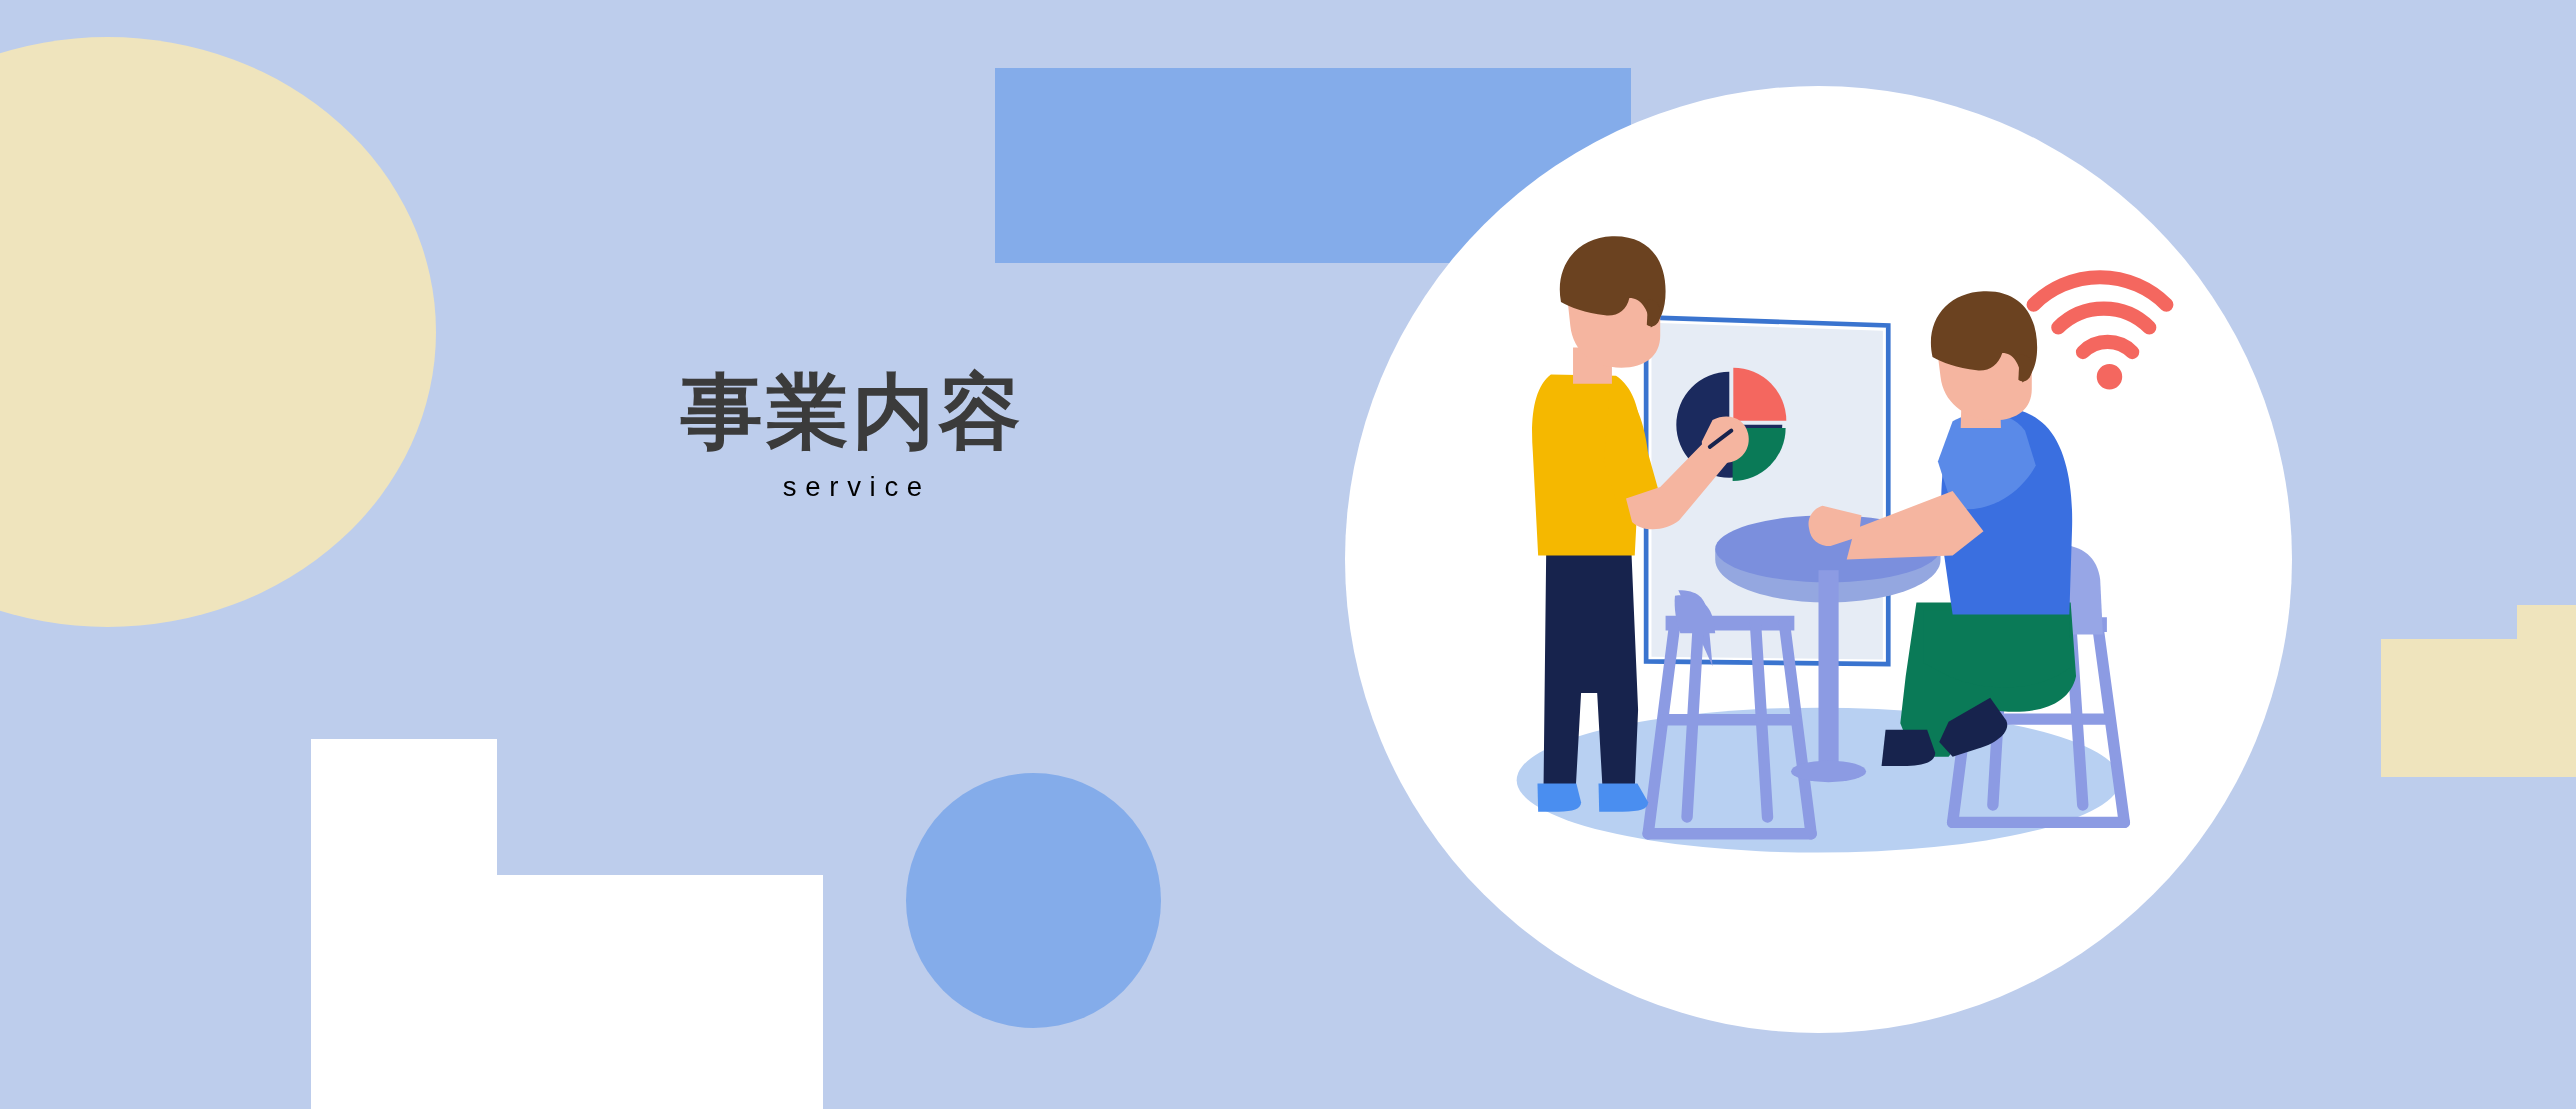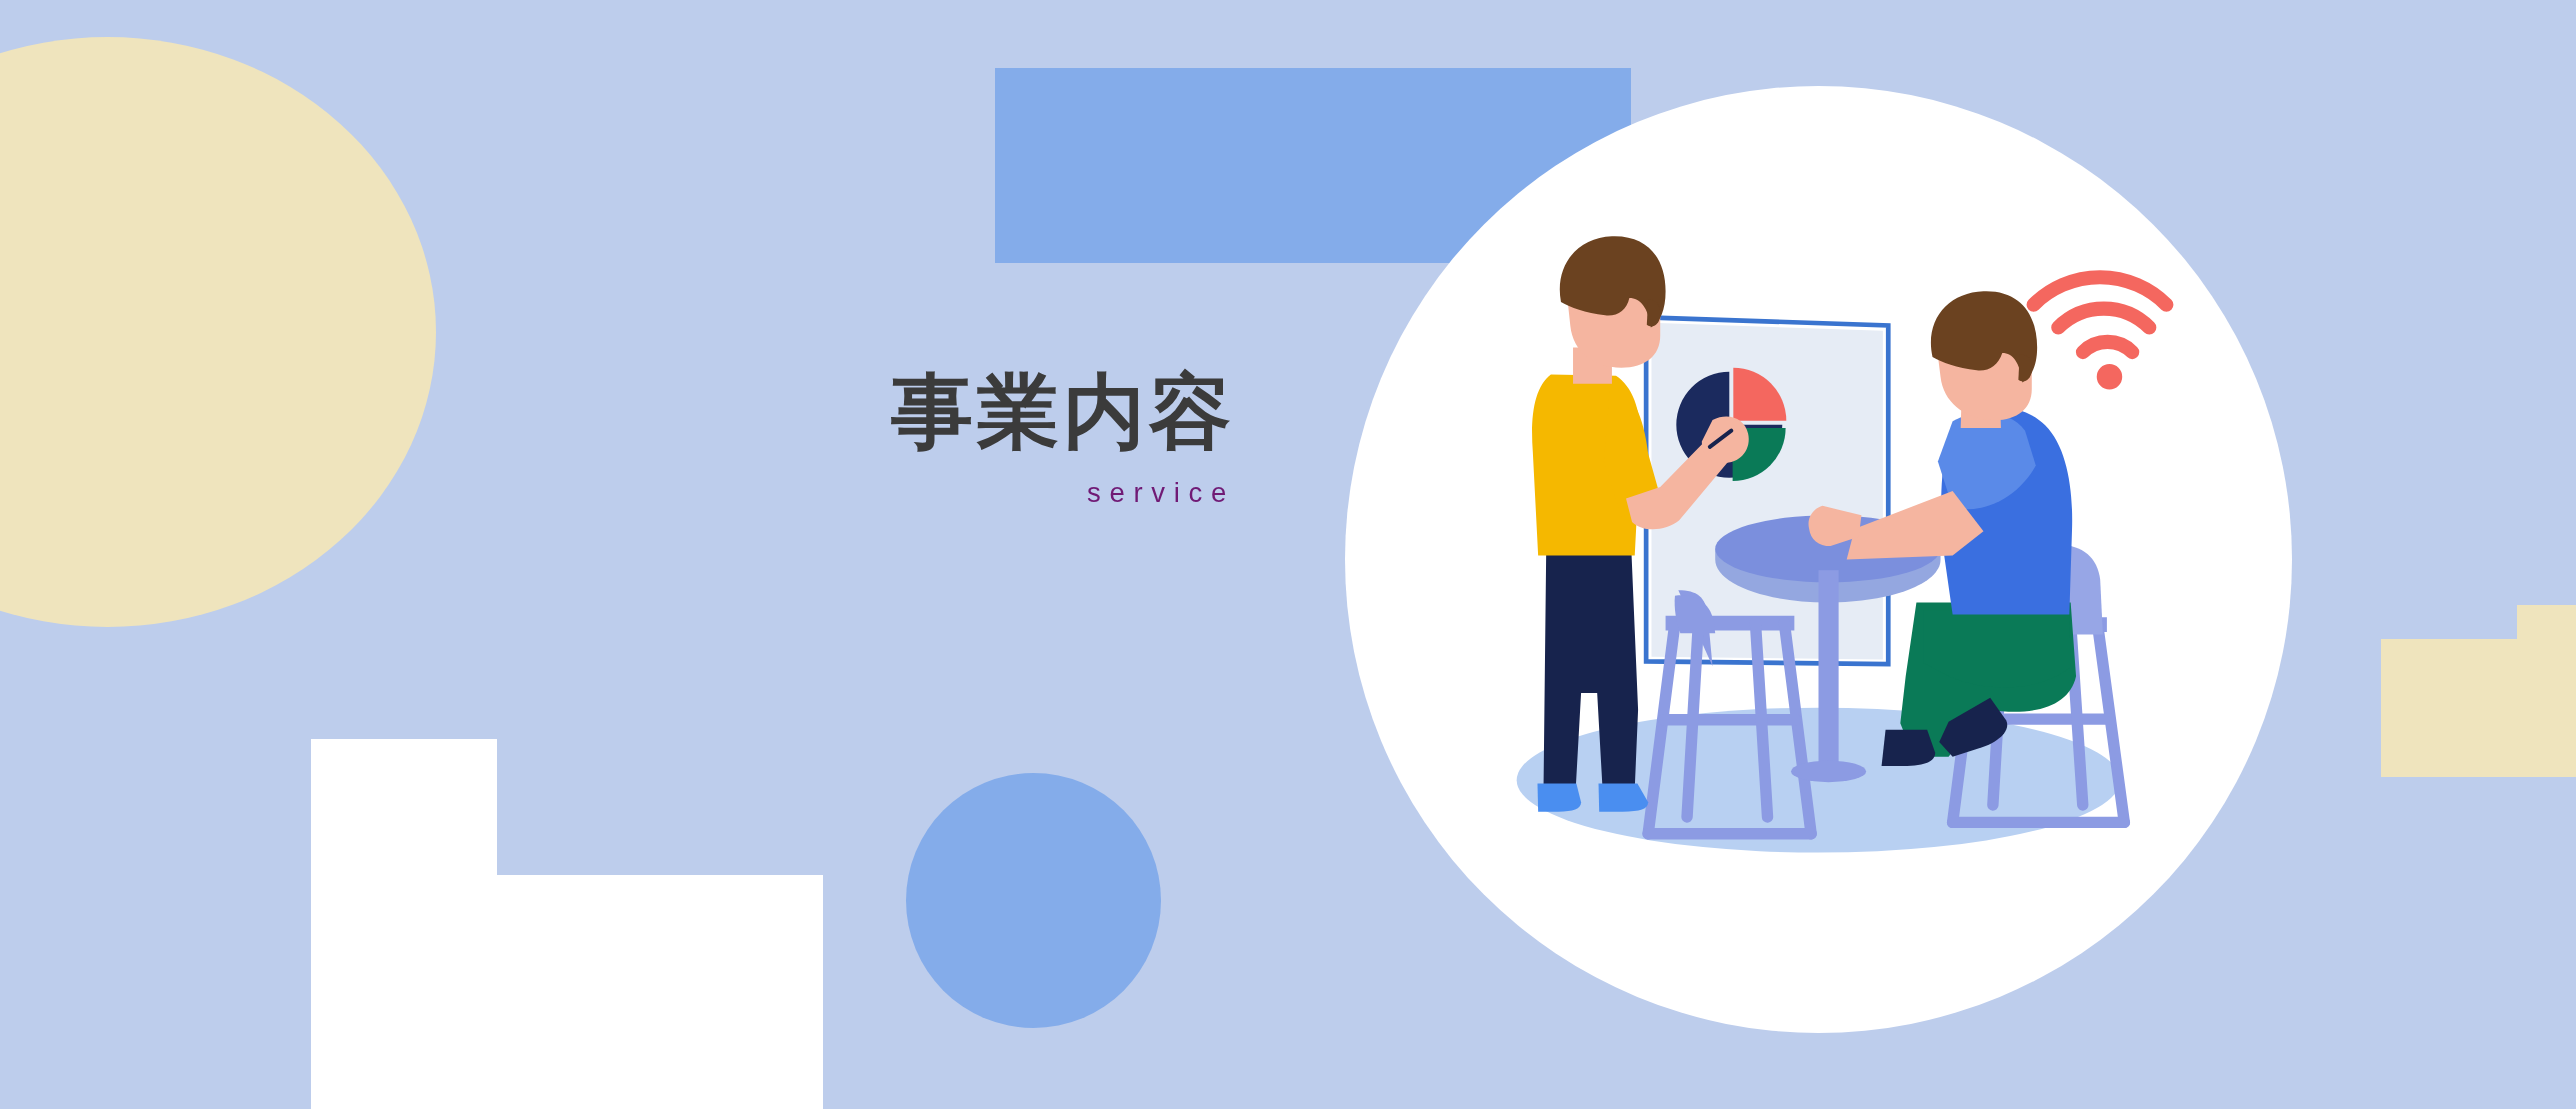--- a/index.html
+++ b/index.html
@@ -70,38 +70,38 @@
     left: 2381px; top: 639px;
     width: 195px; height: 138px;
     background: #efe4bd;
   }
 
   
   #heading {
     position: absolute;
     left: 470px; top: 366px;
     width: 765px;
-    text-align: right;
+    text-align: center;
   }
   #title-ja {
     display: block;
     font-size: 82px;
     font-weight: bold;
     color: #3b3b3b;
     letter-spacing: 4px;
     line-height: 1.12;
     margin: 0;
   }
   #title-en {
     display: block;
     font-size: 27.5px;
     font-weight: normal;
-    color: #701a75;
+    color: #000000;
     letter-spacing: 8.7px;
-    margin-top: 19px;
+    margin-top: 13px;
     padding-left: 8.7px;
   }
 
   
   #illustration {
     position: absolute;
     left: 1345px; top: 86px;
     width: 947px; height: 947px;
   }
   #illustration svg { display: block; width: 100%; height: 100%; }

